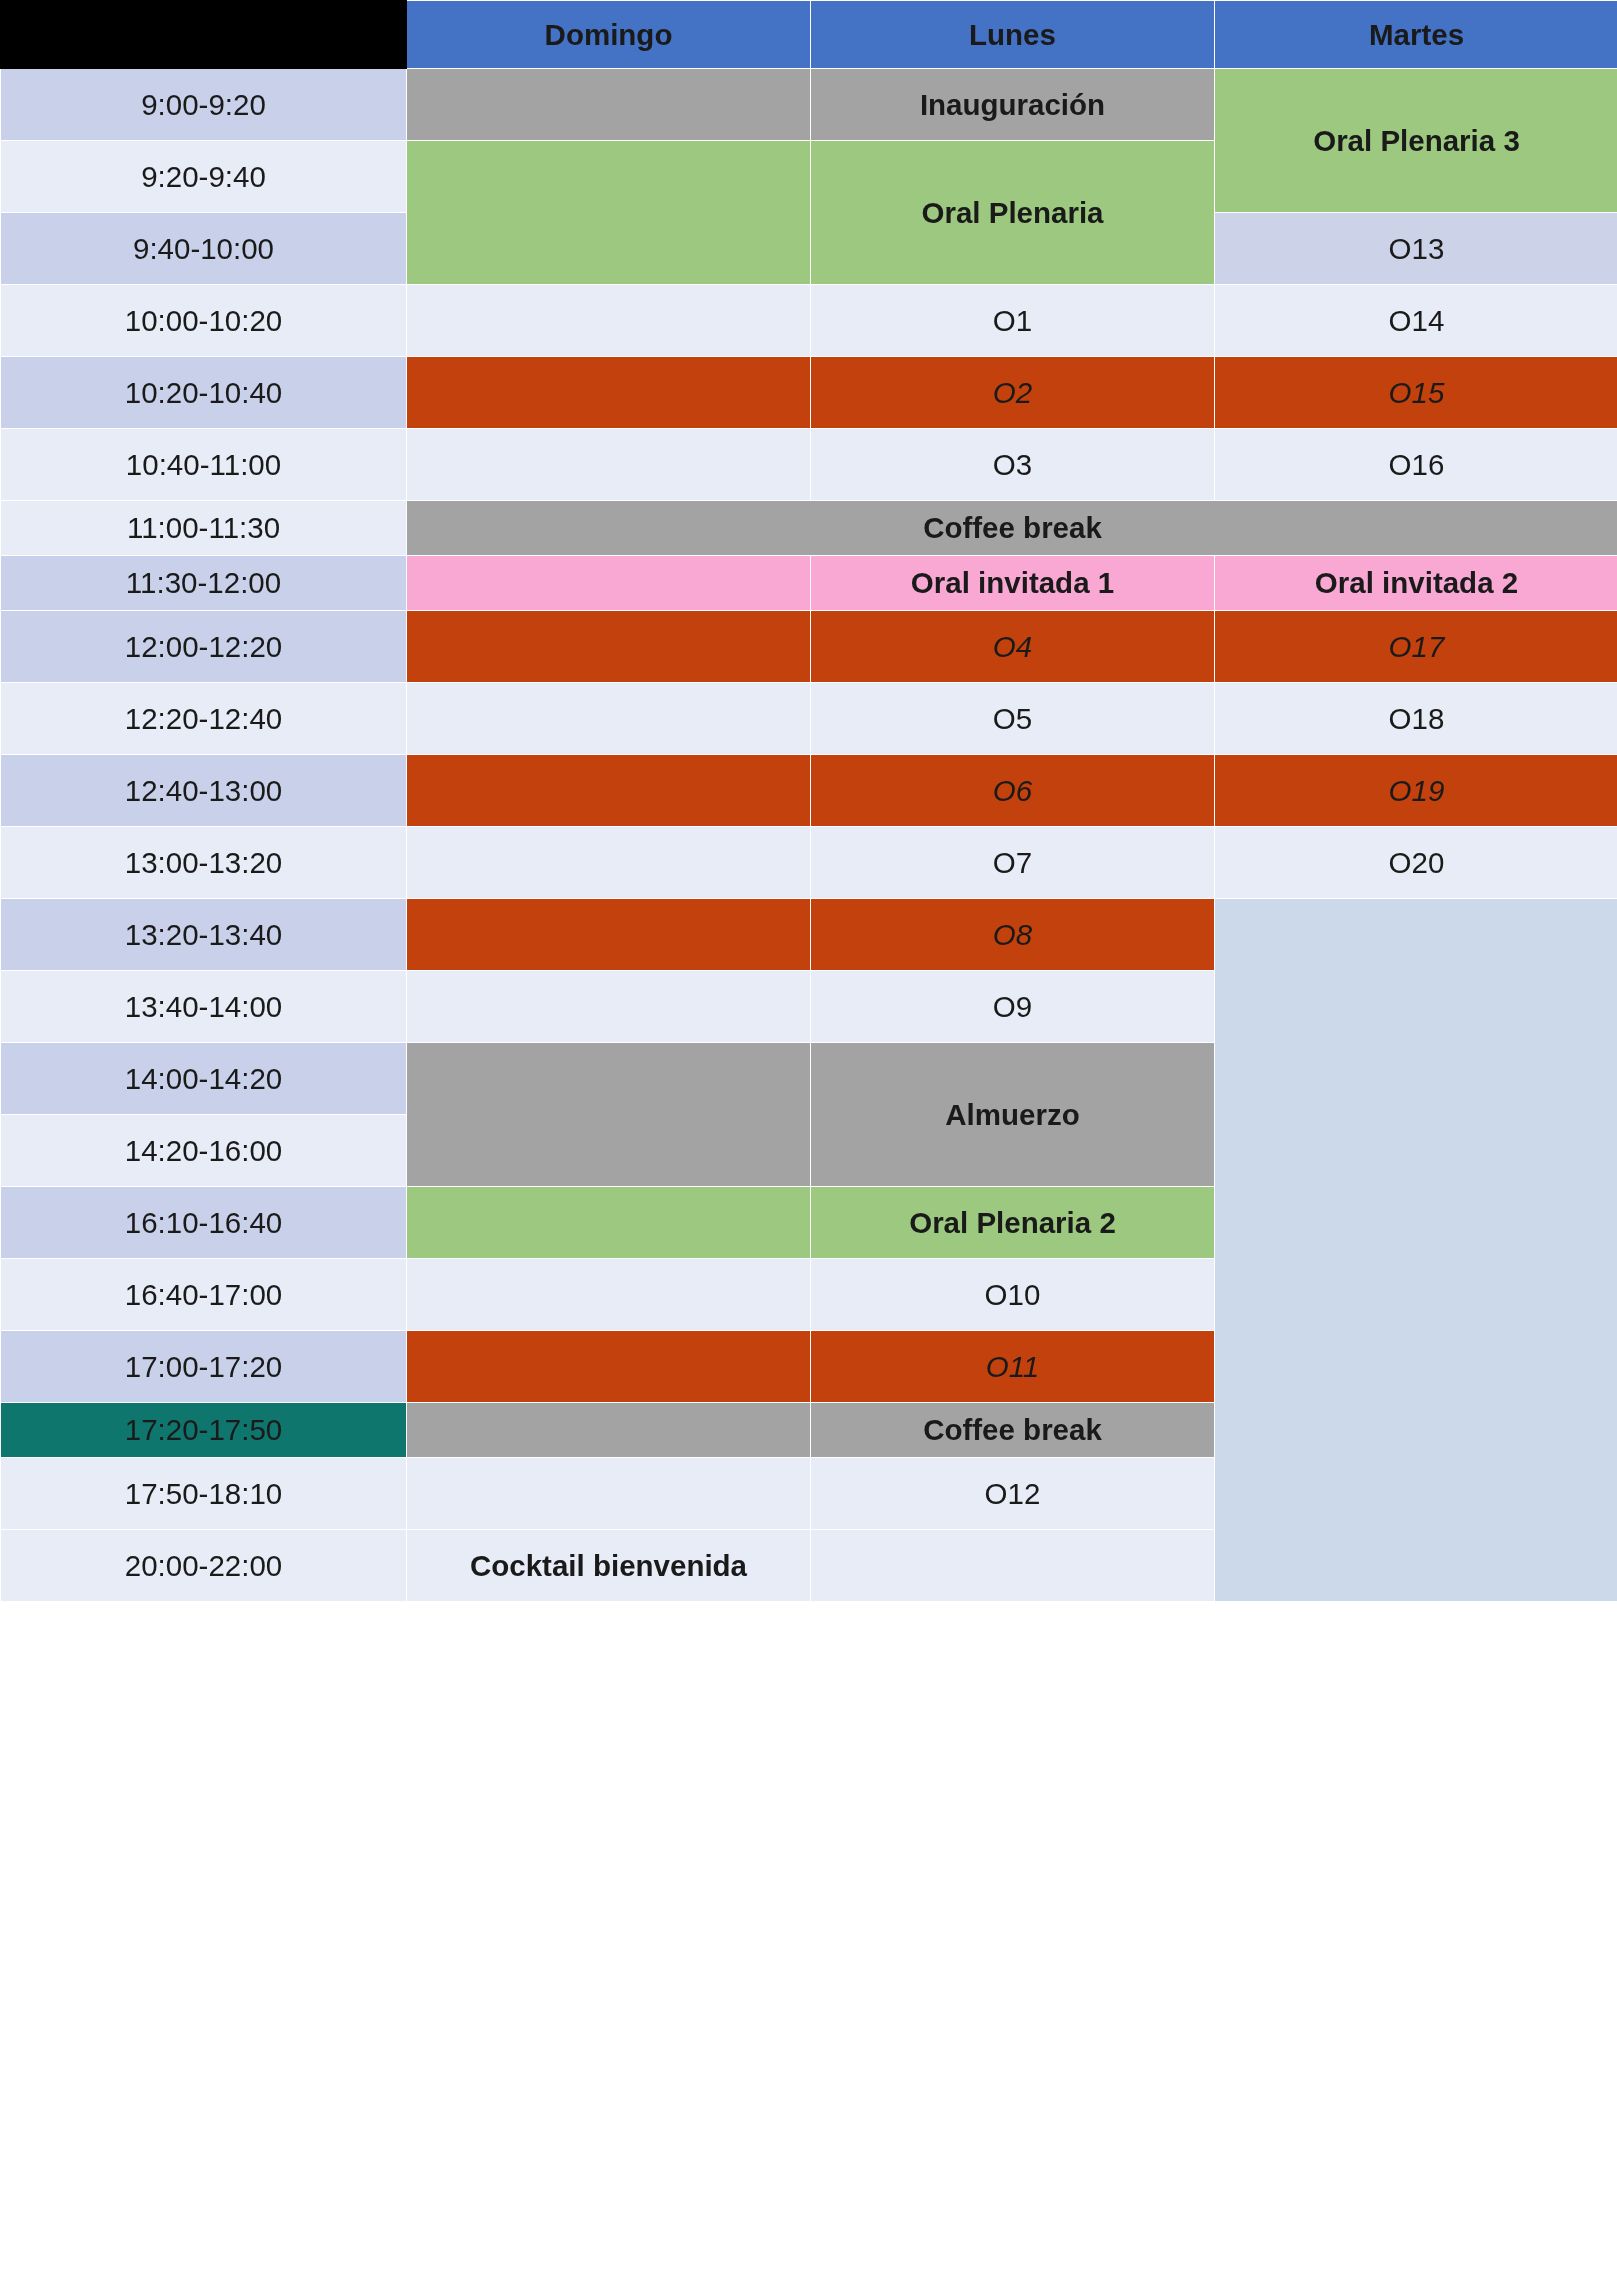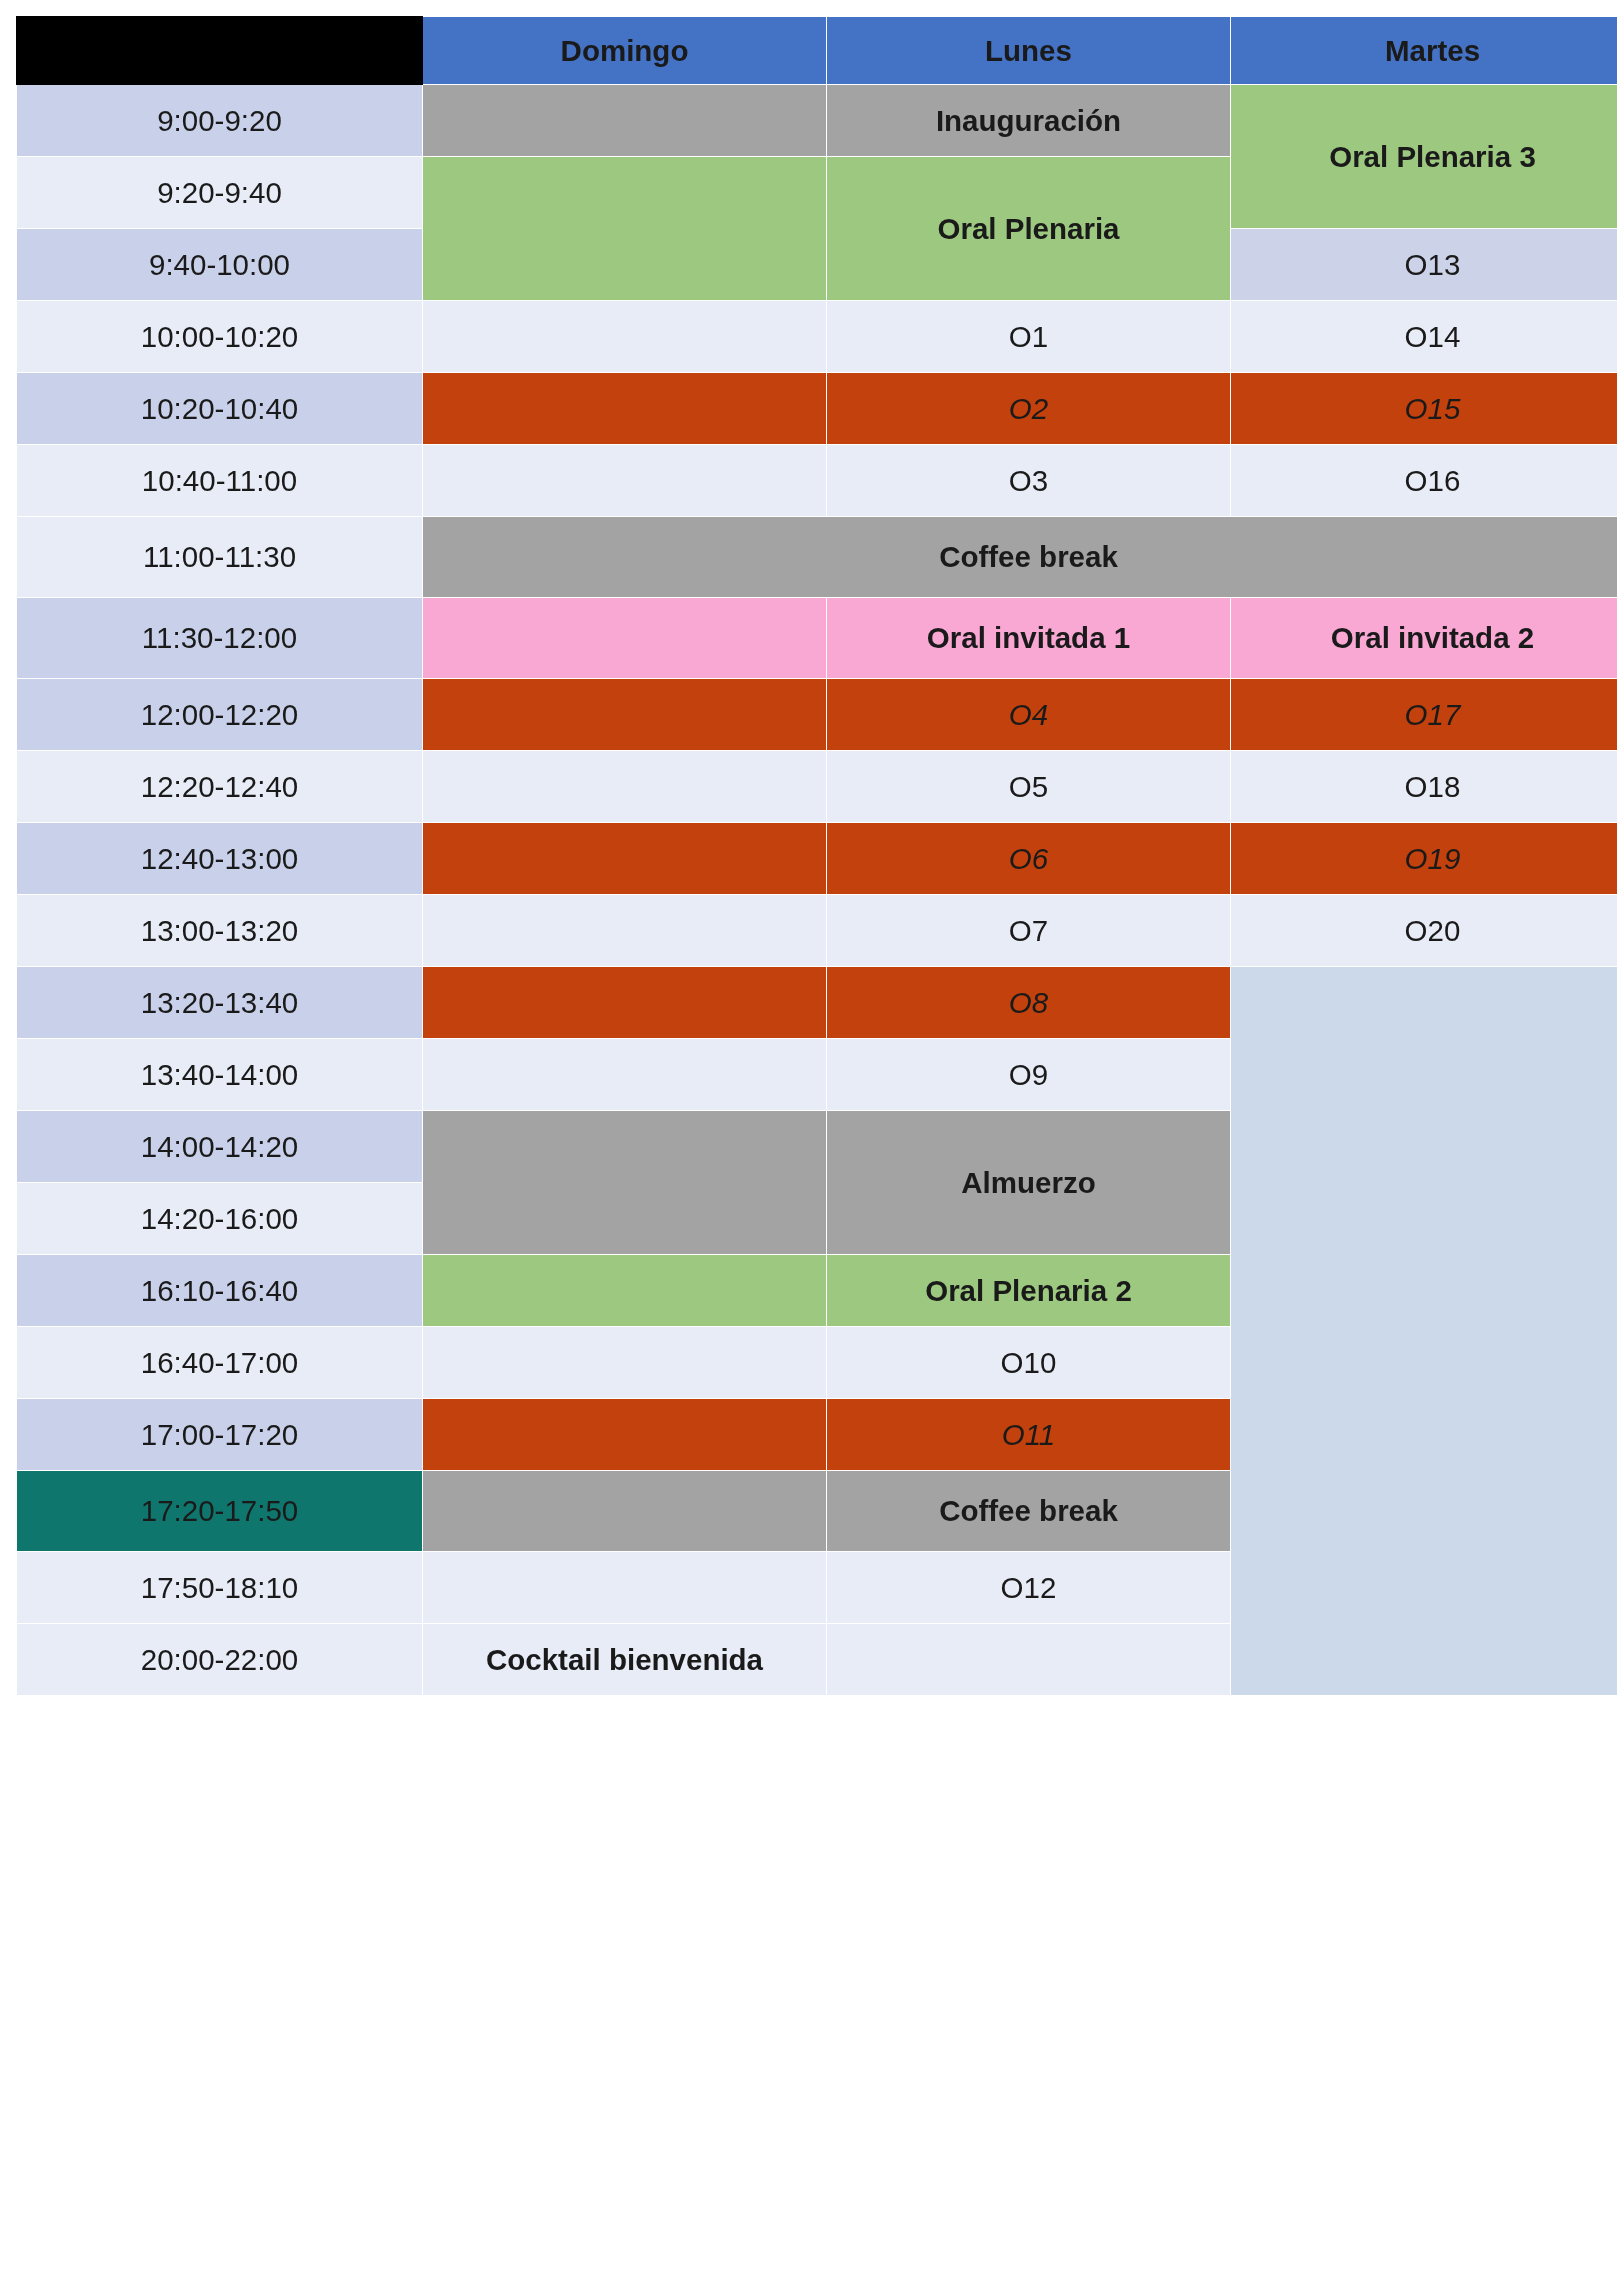--- a/index.html
+++ b/index.html
@@ -7,21 +7,21 @@
     padding: 0;
     background: #ffffff;
   }
   body {
     font-family: "Liberation Sans", sans-serif;
     width: 1618px;
   }
   #schedule-wrap {
     width: 1618px;
     box-sizing: border-box;
-    padding: 16px;
+    padding: 0;
     background: #ffffff;
   }
   table.schedule {
     border-collapse: collapse;
     table-layout: fixed;
     width: 1618px;
     background: #ffffff;
   }
   table.schedule col.c-time  { width: 406px; }
   table.schedule col.c-day   { width: 404px; }
@@ -62,21 +62,21 @@
   td.fill-lightB { background: #e8ecf7; }
   td.fill-lightC { background: #c2410c; font-style: italic; }
   td.fill-green  { background: #9cc97f; font-weight: bold; margin-top: 32px; }
   td.fill-amber  { background: #a3a3a3; font-weight: bold; }
   td.fill-orange { background: #f9a8d4; font-weight: bold; }
   td.fill-blank-blue { background: #ccd9ea; }
 
   td.bold { font-weight: bold; }
 
   tr.r { height: 72px; }
-  tr.r-sm { height: 81px; }
+  tr.r-sm { height: 55px; }
 </style>
 </head>
 <body>
 
 <div id="schedule-wrap">
 <table class="schedule">
   <colgroup>
     <col class="c-time">
     <col class="c-day">
     <col class="c-day">

